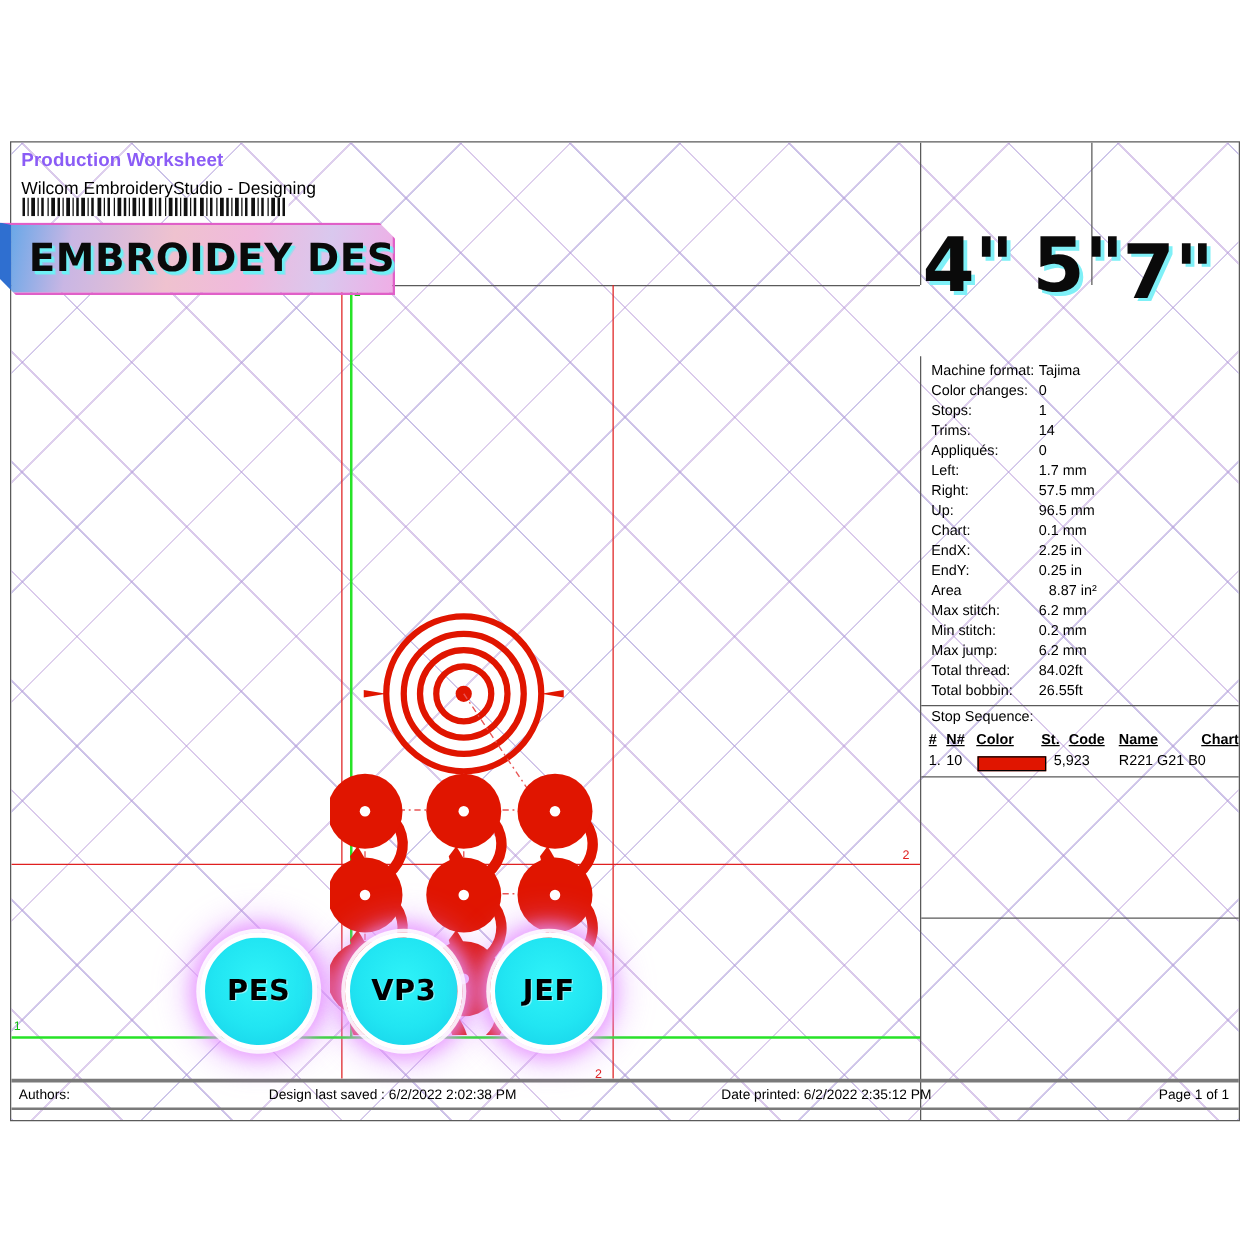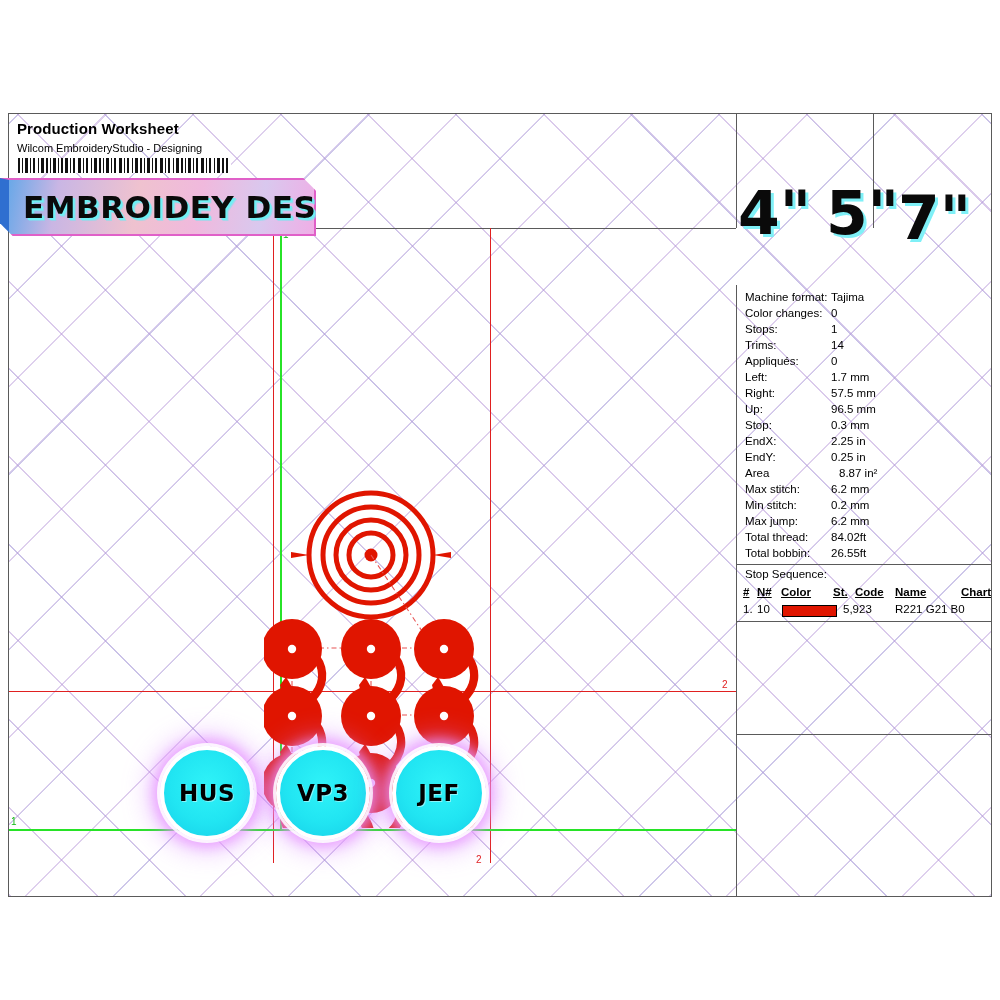--- a/index.html
+++ b/index.html
@@ -24,22 +24,22 @@
     position:absolute;left:0;top:0;right:0;bottom:0;
     background-image:
       repeating-linear-gradient(45deg, rgba(182,150,216,.50) 0 1.5px, rgba(255,255,255,0) 1.5px 62px),
       repeating-linear-gradient(-45deg, rgba(182,150,216,.45) 0 1.5px, rgba(255,255,255,0) 1.5px 62px),
       repeating-linear-gradient(45deg, rgba(150,200,230,.30) 0 1px, rgba(255,255,255,0) 1px 124px),
       repeating-linear-gradient(-45deg, rgba(150,200,230,.28) 0 1px, rgba(255,255,255,0) 1px 124px);
     pointer-events:none;
   }
 
   
-  .hdr-title{position:absolute;left:8px;top:6px;font-size:15px;font-weight:bold;color:#000000;letter-spacing:.1px;}
-  .hdr-sub{position:absolute;left:8px;top:28px;font-size:11px;color:#000;}
+  .hdr-title{position:absolute;left:8px;top:6px;font-size:15px;font-weight:bold;color:#8b5cf6;letter-spacing:.1px;}
+  .hdr-sub{position:absolute;left:8px;top:28px;font-size:14px;color:#000;}
   #barcode{position:absolute;left:8px;top:44px;width:214px;height:15px;}
   .lbl-design{position:absolute;left:8px;top:70px;font-size:11px;color:#000;}
   .val-design{position:absolute;left:58px;top:68px;font-size:15px;color:#000;letter-spacing:.5px;}
   .lbl-title{position:absolute;left:8px;top:94px;font-size:11px;color:#000;}
 
   
   #hdr-rule{position:absolute;left:0;top:114px;width:727px;height:1px;background:#5a5a5a;}
   #hdr-vline{position:absolute;left:727px;top:0;width:1px;height:114px;background:#5a5a5a;}
 
   
@@ -293,21 +293,21 @@
 
     <div id="infopanel">
       <div class="irow" style="top:6px"><span class="k">Machine format:</span><span class="v">Tajima</span></div>
       <div class="irow" style="top:22px"><span class="k">Color changes:</span><span class="v">0</span></div>
       <div class="irow" style="top:38px"><span class="k">Stops:</span><span class="v">1</span></div>
       <div class="irow" style="top:54px"><span class="k">Trims:</span><span class="v">14</span></div>
       <div class="irow" style="top:70px"><span class="k">Appliqués:</span><span class="v">0</span></div>
       <div class="irow" style="top:86px"><span class="k">Left:</span><span class="v">1.7 mm</span></div>
       <div class="irow" style="top:102px"><span class="k">Right:</span><span class="v">57.5 mm</span></div>
       <div class="irow" style="top:118px"><span class="k">Up:</span><span class="v">96.5 mm</span></div>
-      <div class="irow" style="top:134px"><span class="k">Stop:</span><span class="v">0.3 mm</span></div>
+      <div class="irow" style="top:134px"><span class="k">Chart:</span><span class="v">0.1 mm</span></div>
       <div class="irow" style="top:150px"><span class="k">EndX:</span><span class="v">2.25 in</span></div>
       <div class="irow" style="top:166px"><span class="k">EndY:</span><span class="v">0.25 in</span></div>
       <div class="irow" style="top:182px"><span class="k">Area</span><span class="v" style="padding-left:8px">8.87 in²</span></div>
       <div class="irow" style="top:198px"><span class="k">Max stitch:</span><span class="v">6.2 mm</span></div>
       <div class="irow" style="top:214px"><span class="k">Min stitch:</span><span class="v">0.2 mm</span></div>
       <div class="irow" style="top:230px"><span class="k">Max jump:</span><span class="v">6.2 mm</span></div>
       <div class="irow" style="top:246px"><span class="k">Total thread:</span><span class="v">84.02ft</span></div>
       <div class="irow" style="top:262px"><span class="k">Total bobbin:</span><span class="v">26.55ft</span></div>
 
       <div id="stopsep"></div>
@@ -327,33 +327,41 @@
         <span style="left:0px">1.</span>
         <span style="left:14px">10</span>
         <span id="swatch" style="background: rgb(224, 21, 0);"></span>
         <span style="left:100px">5,923</span>
         <span style="left:152px">R221 G21 B0</span>
       </div>
       <div id="stoprow-sep"></div>
       <div id="stop-bot"></div>
     </div>
 
+    <div id="footer">
+      <div id="footer-top"></div>
+      <div id="footer-bot"></div>
+      <div class="frow" style="left:6px">Authors:</div>
+      <div class="frow" style="left:206px">Design last saved : 6/2/2022 2:02:38 PM</div>
+      <div class="frow" style="left:568px">Date printed: 6/2/2022 2:35:12 PM</div>
+      <div class="frow" style="left:918px">Page 1 of 1</div>
+    </div>
   </div>
 
   <div class="sizemark" style="left:738px;top:183px;font-size:60px;">4"</div>
   <div class="sizemark" style="left:826px;top:183px;font-size:60px;">5"</div>
   <div class="sizemark" style="left:898px;top:188px;font-size:60px;">7"</div>
 
   <div id="banner">
     <span id="banner-text">EMBROIDEY DESIGN</span>
   </div>
 
   <div id="badges">
     <div class="badge">
-        <span class="badge-label">HUS</span>
+        <span class="badge-label">PES</span>
       </div>
     <div class="badge">
         <span class="badge-label">VP3</span>
       </div>
     <div class="badge">
         <span class="badge-label">JEF</span>
       </div>
   </div>
 
 </div>

